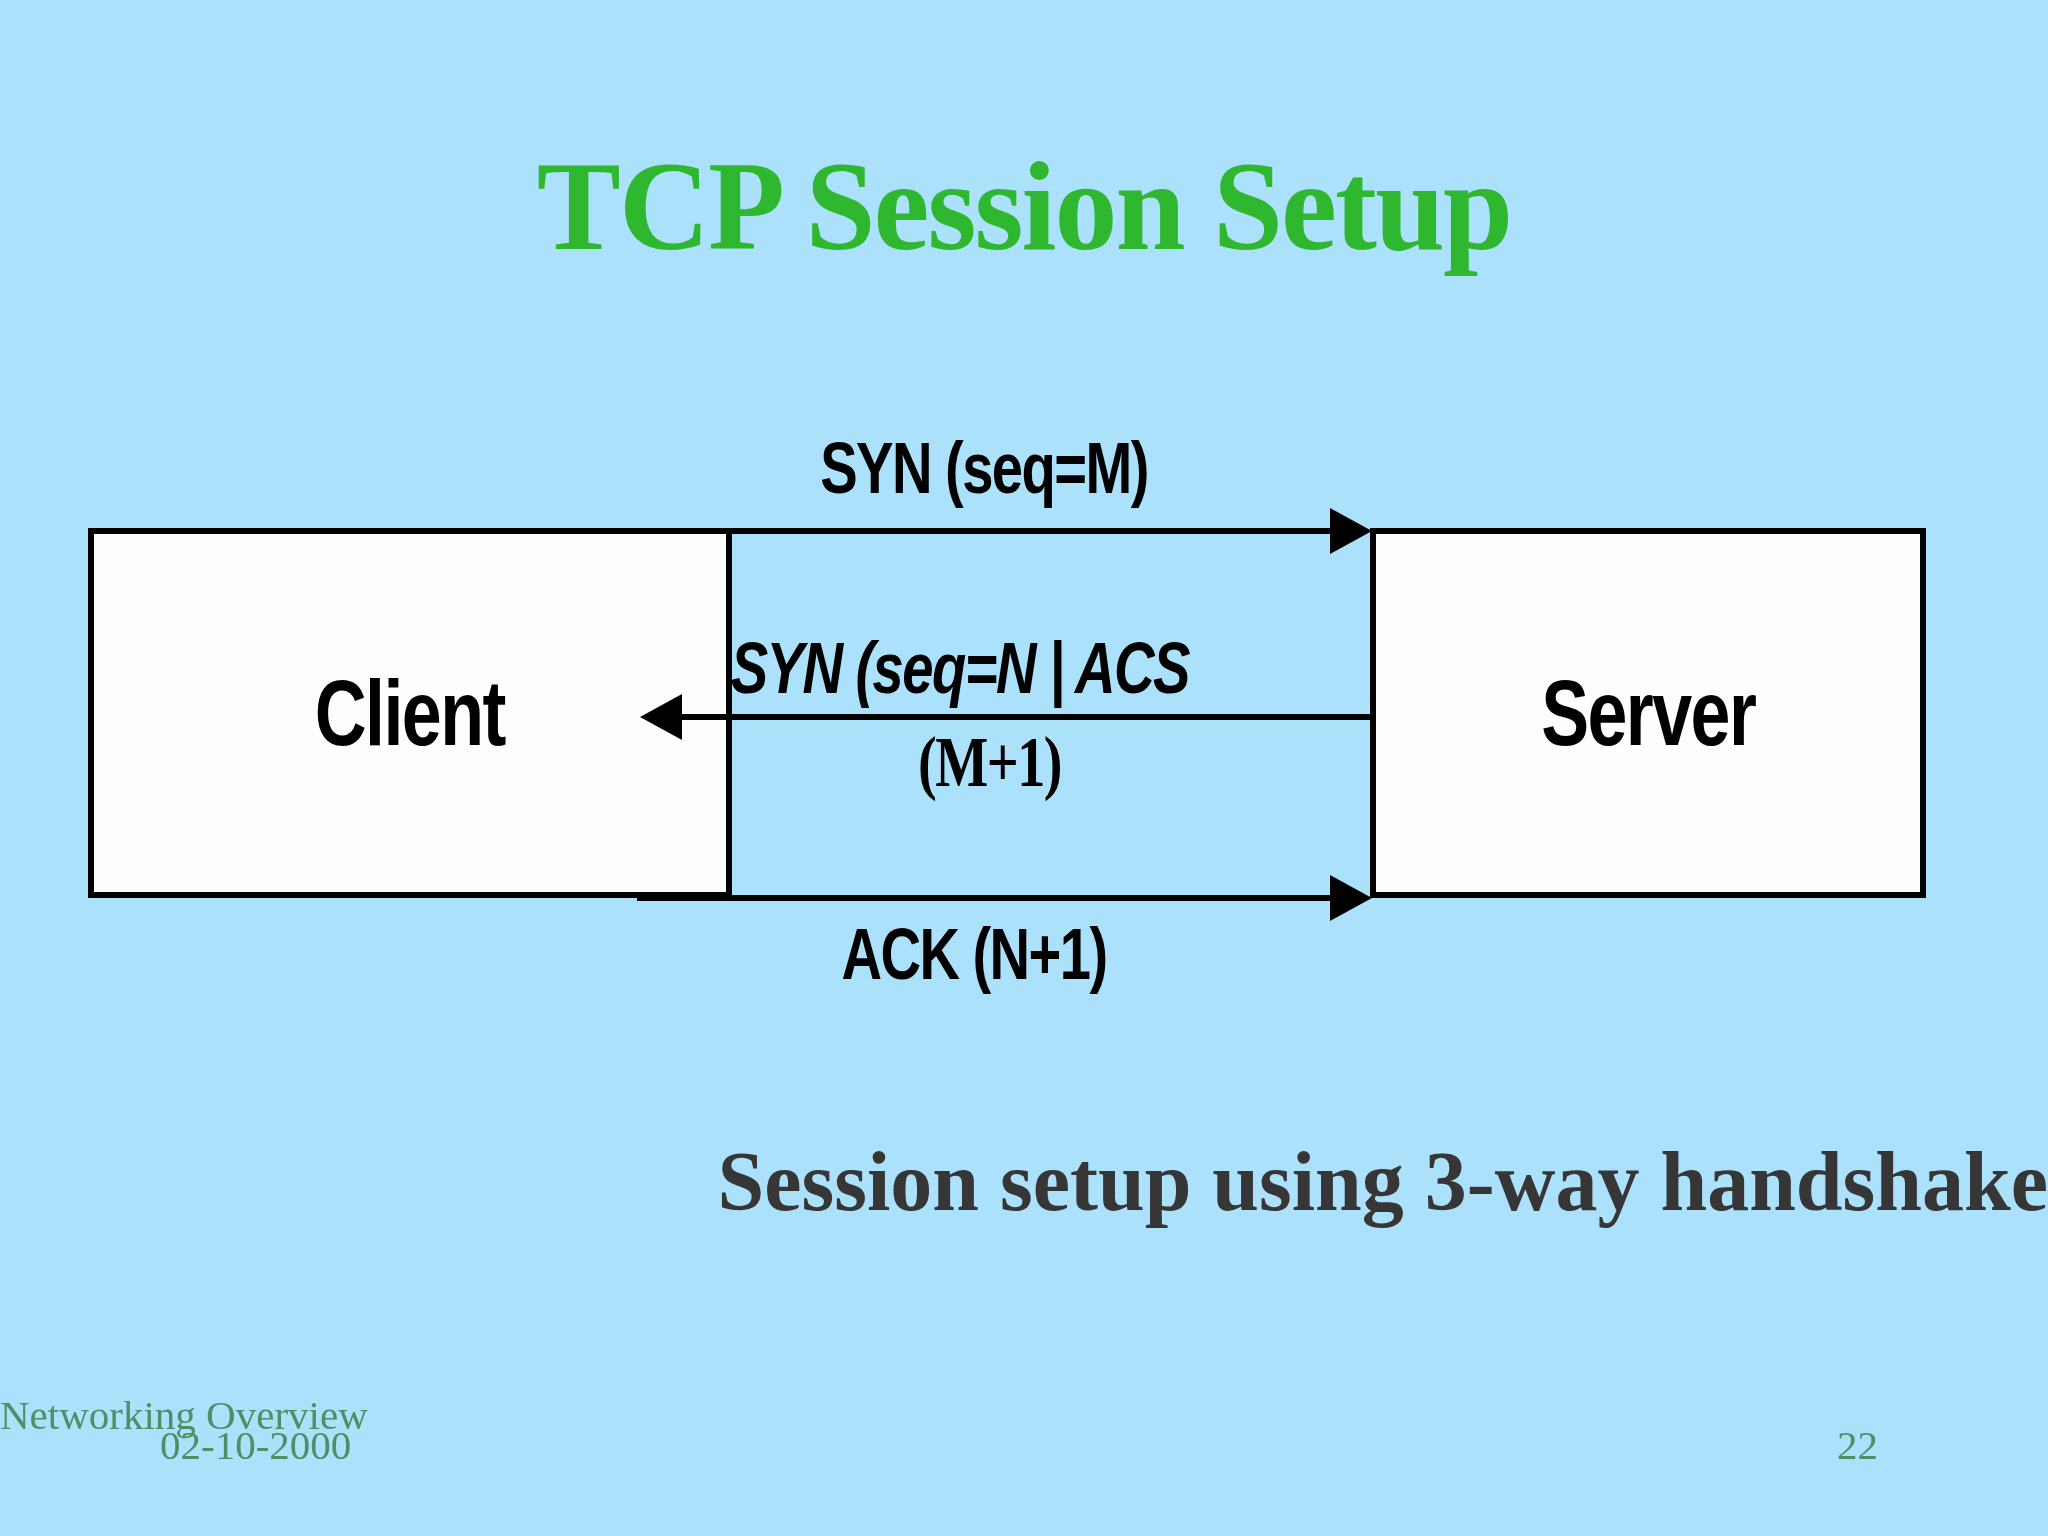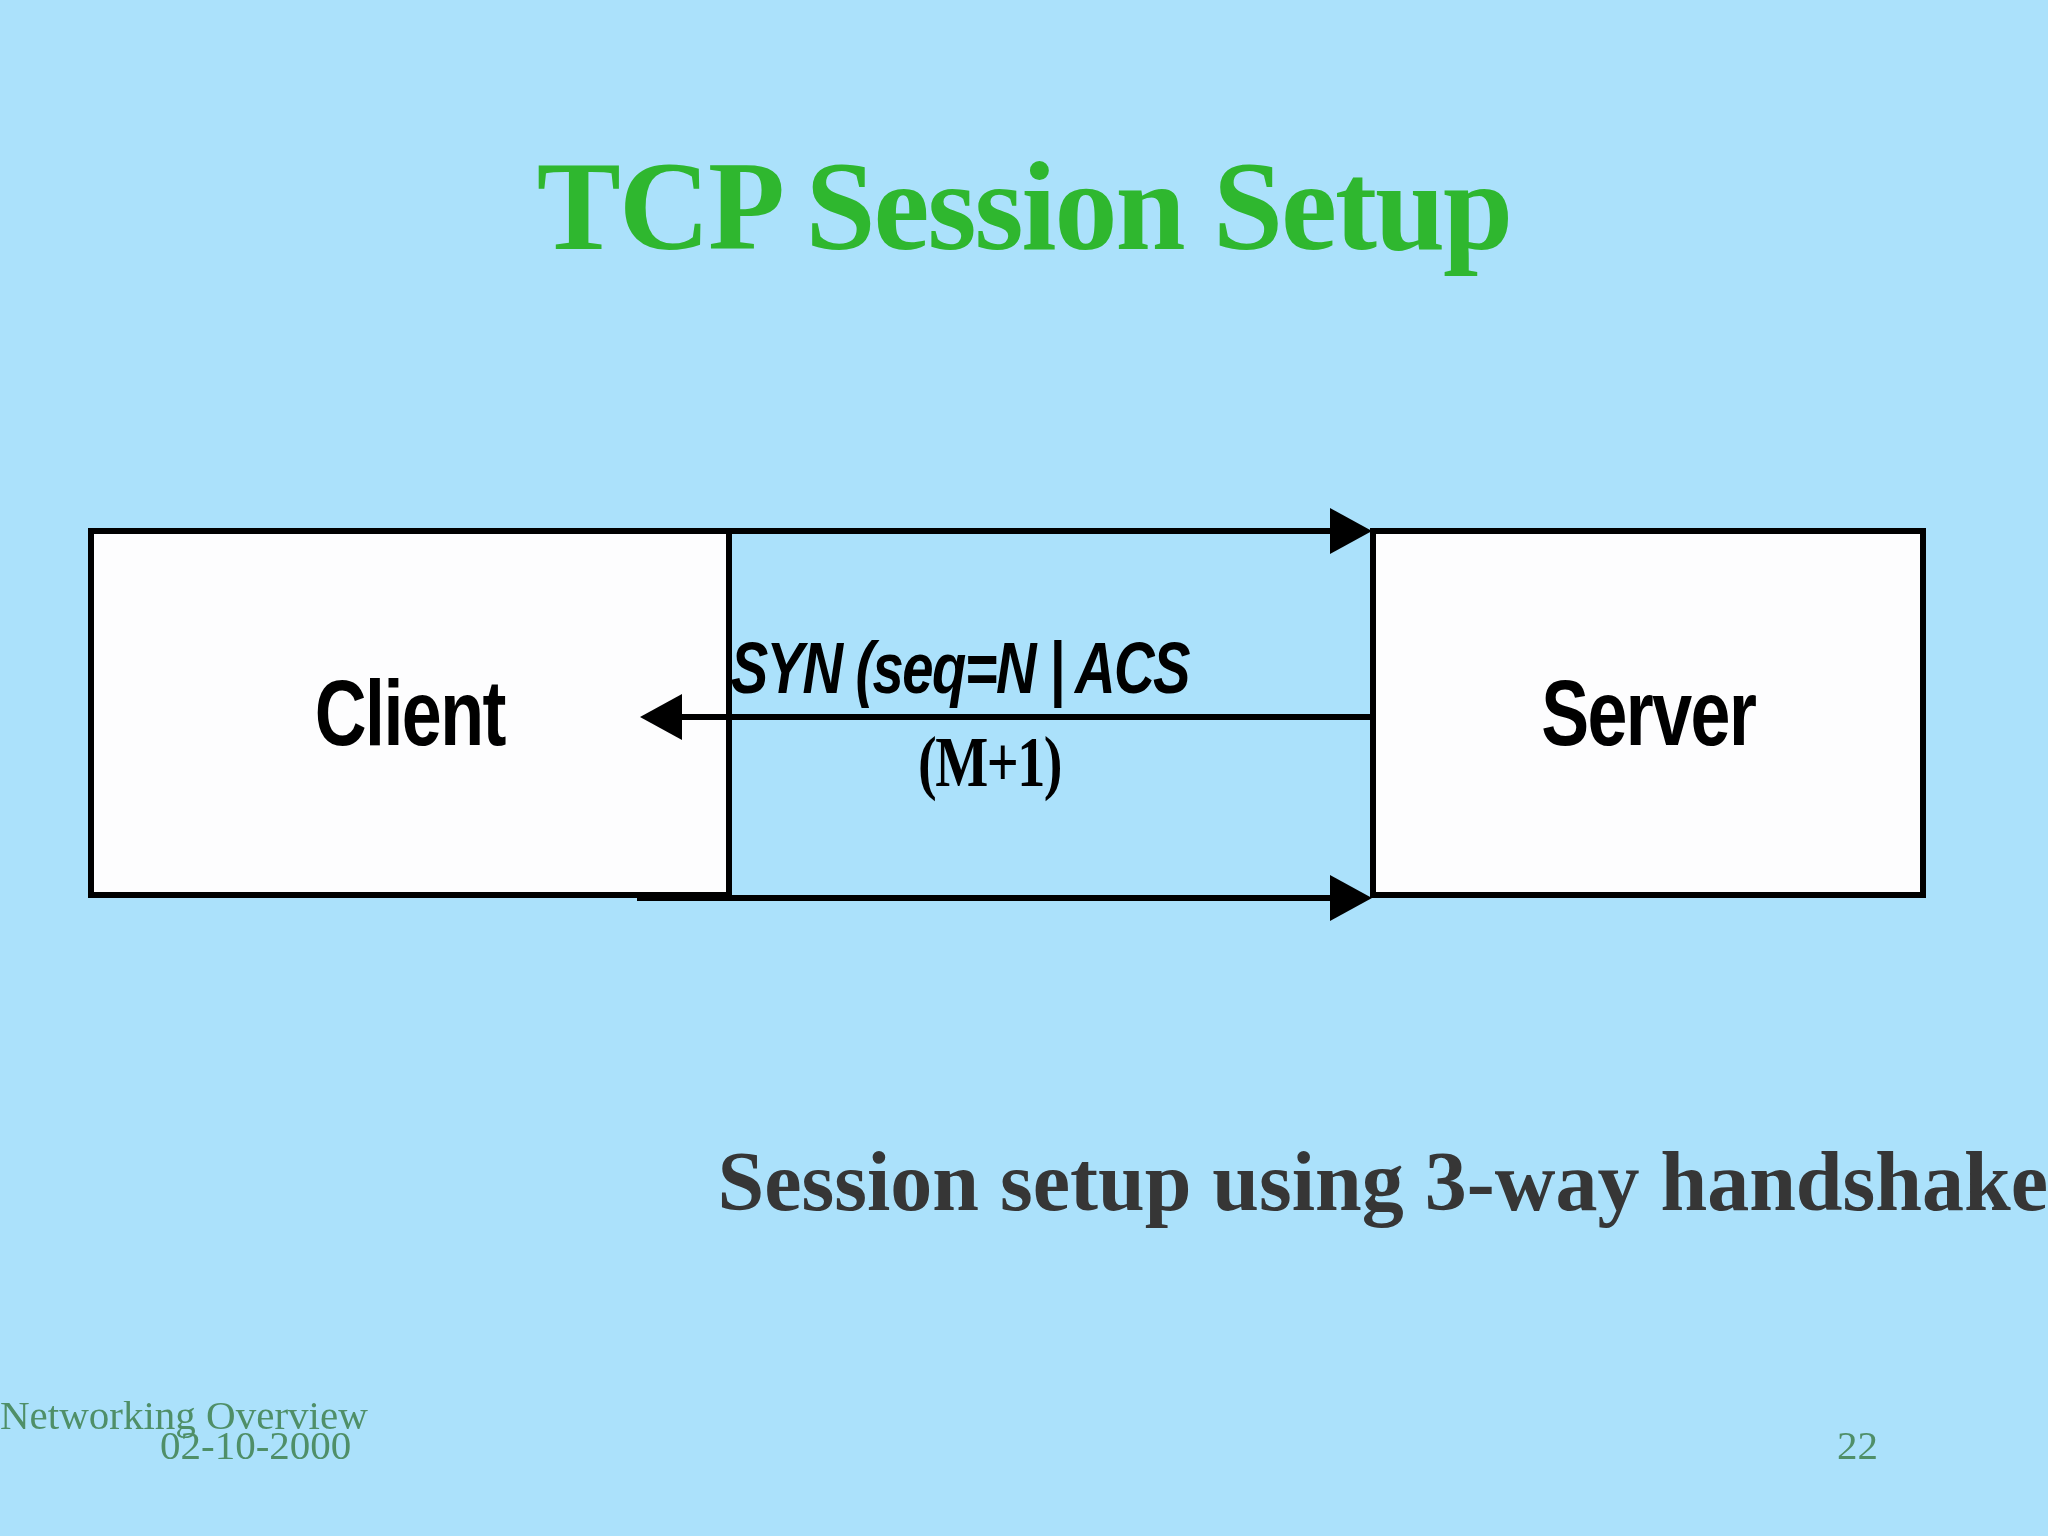--- a/index.html
+++ b/index.html
@@ -122,40 +122,46 @@
   <h1 class="title">TCP Session Setup</h1>
 
   <div class="node client">
     <span class="node-label condensed">Client</span>
   </div>
 
   <div class="node server">
     <span class="node-label condensed">Server</span>
   </div>
 
+  <div class="msg-label msg1">
+    <span class="condensed">SYN (seq=M)</span>
+  </div>
   <div class="arrow arrow1">
     <div class="shaft"></div>
     <div class="head right"></div>
   </div>
 
   <div class="msg-label msg2a">
     <span class="condensed">SYN (seq=N | ACS</span>
   </div>
   <div class="arrow arrow2">
     <div class="shaft"></div>
     <div class="head left"></div>
   </div>
   <div class="msg-label msg2b">
     <span class="condensed">(M+1)</span>
   </div>
 
   <div class="arrow arrow3">
     <div class="shaft"></div>
     <div class="head right"></div>
   </div>
+  <div class="msg-label msg3">
+    <span class="condensed">ACK (N+1)</span>
+  </div>
 
   <p class="caption">Session setup using 3-way handshake</p>
 
   <span class="footer-item footer-date">02-10-2000</span>
   <span class="footer-item footer-title">Networking Overview</span>
   <span class="footer-item footer-page">22</span>
 
 </div>
 
 </body></html>

